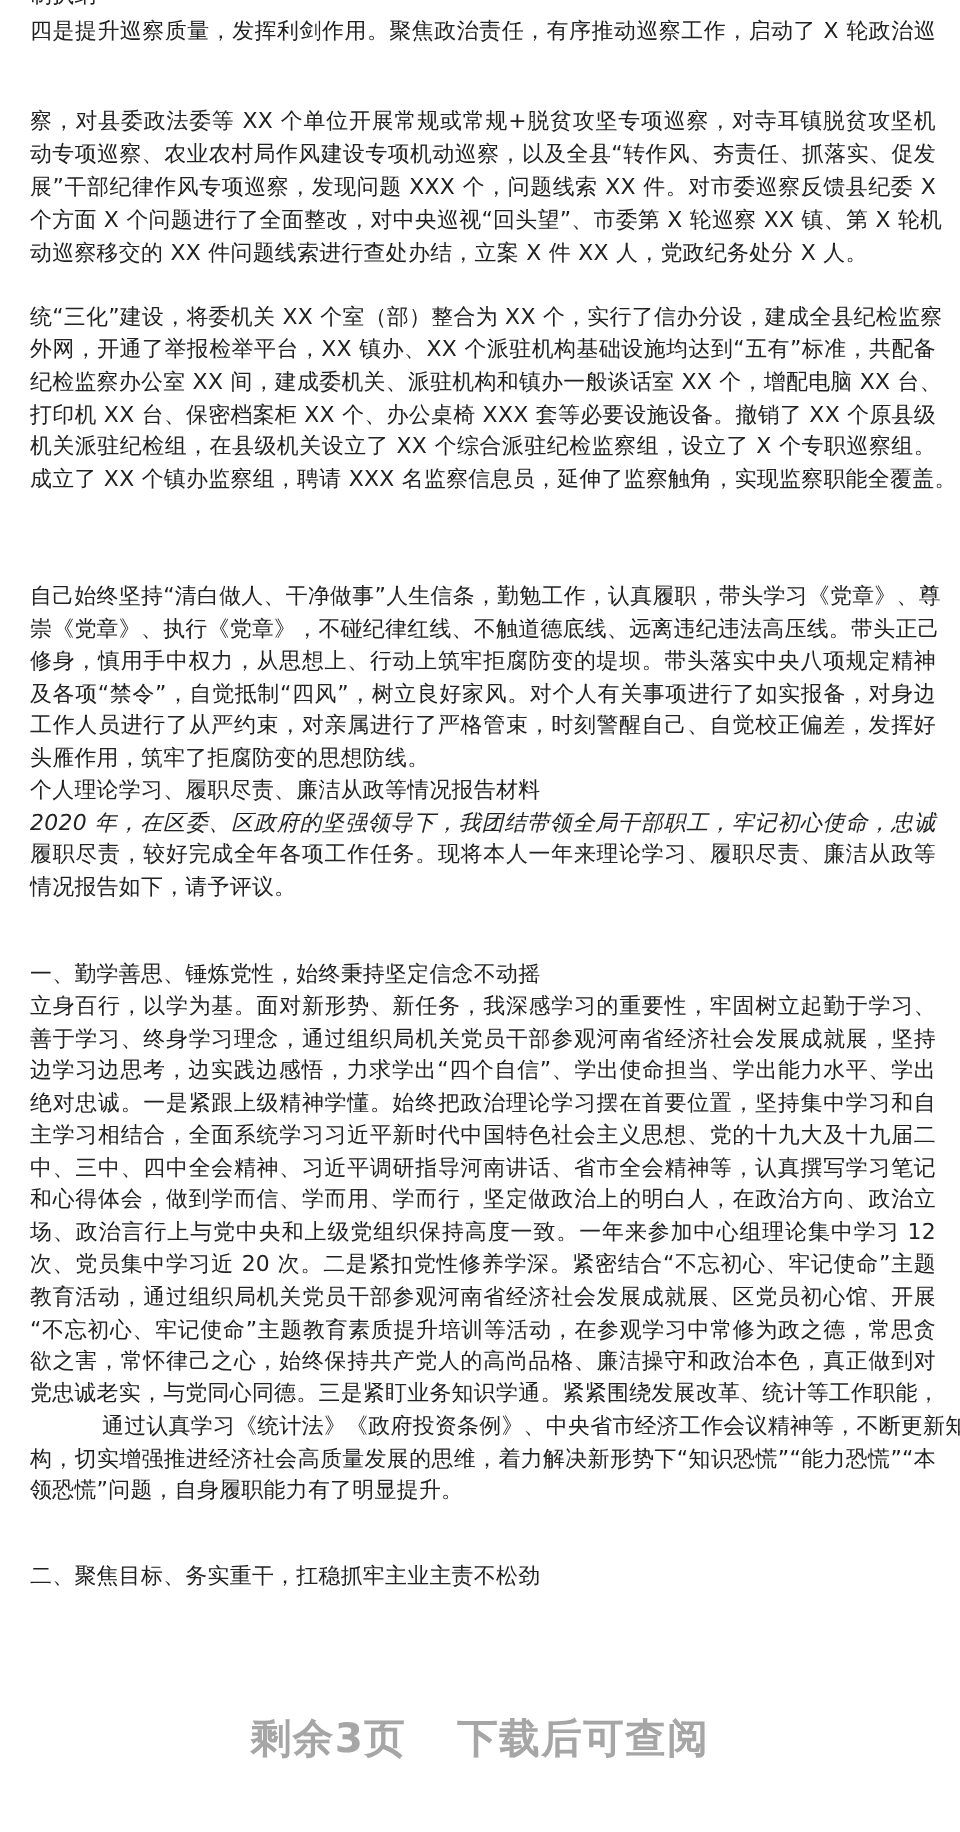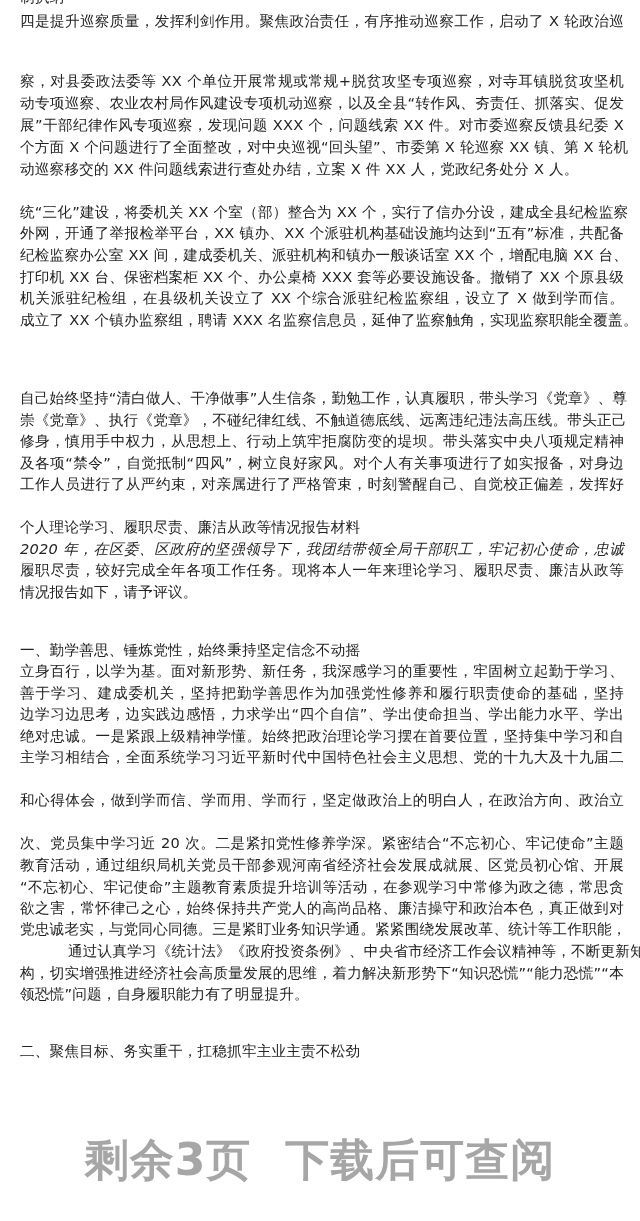--- a/index.html
+++ b/index.html
@@ -4,57 +4,60 @@
 <style>
   html, body { margin:0; padding:0; }
   body { width:640px; height:1221px; background:#ffffff; position:relative; overflow:hidden;
          font-family: "DejaVu Sans", "Liberation Sans", sans-serif; color:#1f1f1f; }
   .doc { position:absolute; left:0; top:0; width:640px; height:1221px; }
   .ln { position:absolute; left:20px; width:604px; font-size:14.6px; line-height:20px; white-space:nowrap;
         letter-spacing:0.2px; color:#222; }
   .ln.just { text-align:justify; text-align-last:justify; }
   .partial { top:-13px; }
   .watermark { position:absolute; left:0; width:640px; top:1138px; text-align:center;
-               font-size:44px; font-weight:bold; color:#a6a6a6; letter-spacing:1px; line-height:44px; }
+               font-size:27px; font-weight:bold; color:#a6a6a6; letter-spacing:1px; line-height:44px; }
   .watermark span { display:inline-block; }
   .watermark .gap { width:34px; }
 </style>
 </head>
 <body>
 
 <div class="doc" id="doc">
   <div class="ln partial">制执纳</div>
 <div class="ln just" style="top: 11px;">四是提升巡察质量，发挥利剑作用。聚焦政治责任，有序推动巡察工作，启动了 X 轮政治巡</div>
     <div class="ln just" style="top: 71px;">察，对县委政法委等 XX 个单位开展常规或常规+脱贫攻坚专项巡察，对寺耳镇脱贫攻坚机</div>
     <div class="ln just" style="top: 93px;">动专项巡察、农业农村局作风建设专项机动巡察，以及全县“转作风、夯责任、抓落实、促发</div>
     <div class="ln just" style="top: 115px;">展”干部纪律作风专项巡察，发现问题 XXX 个，问题线索 XX 件。对市委巡察反馈县纪委 X</div>
     <div class="ln just" style="top: 137px;">个方面 X 个问题进行了全面整改，对中央巡视“回头望”、市委第 X 轮巡察 XX 镇、第 X 轮机</div>
     <div class="ln" style="top: 159px;">动巡察移交的 XX 件问题线索进行查处办结，立案 X 件 XX 人，党政纪务处分 X 人。</div>
     <div class="ln just" style="top: 202px;">统“三化”建设，将委机关 XX 个室（部）整合为 XX 个，实行了信办分设，建成全县纪检监察</div>
     <div class="ln just" style="top: 223px;">外网，开通了举报检举平台，XX 镇办、XX 个派驻机构基础设施均达到“五有”标准，共配备</div>
     <div class="ln just" style="top: 245px;">纪检监察办公室 XX 间，建成委机关、派驻机构和镇办一般谈话室 XX 个，增配电脑 XX 台、</div>
     <div class="ln just" style="top: 267px;">打印机 XX 台、保密档案柜 XX 个、办公桌椅 XXX 套等必要设施设备。撤销了 XX 个原县级</div>
-    <div class="ln just" style="top: 288px;">机关派驻纪检组，在县级机关设立了 XX 个综合派驻纪检监察组，设立了 X 做到学而信。</div>
+    <div class="ln just" style="top: 288px;">机关派驻纪检组，在县级机关设立了 XX 个综合派驻纪检监察组，设立了 X 个专职巡察组。</div>
     <div class="ln just" style="top: 310px;">成立了 XX 个镇办监察组，聘请 XXX 名监察信息员，延伸了监察触角，实现监察职能全覆盖。</div>
     <div class="ln just" style="top: 388px;">自己始终坚持“清白做人、干净做事”人生信条，勤勉工作，认真履职，带头学习《党章》、尊</div>
     <div class="ln just" style="top: 410px;">崇《党章》、执行《党章》，不碰纪律红线、不触道德底线、远离违纪违法高压线。带头正己</div>
     <div class="ln just" style="top: 431px;">修身，慎用手中权力，从思想上、行动上筑牢拒腐防变的堤坝。带头落实中央八项规定精神</div>
     <div class="ln just" style="top: 453px;">及各项“禁令”，自觉抵制“四风”，树立良好家风。对个人有关事项进行了如实报备，对身边</div>
     <div class="ln just" style="top: 474px;">工作人员进行了从严约束，对亲属进行了严格管束，时刻警醒自己、自觉校正偏差，发挥好</div>
+    <div class="ln" style="top: 496px;">头雁作用，筑牢了拒腐防变的思想防线。</div>
     <div class="ln" style="top: 517px;">个人理论学习、履职尽责、廉洁从政等情况报告材料</div>
     <div class="ln just" style="top: 539px; font-style: italic;">2020 年，在区委、区政府的坚强领导下，我团结带领全局干部职工，牢记初心使命，忠诚</div>
     <div class="ln just" style="top: 560px;">履职尽责，较好完成全年各项工作任务。现将本人一年来理论学习、履职尽责、廉洁从政等</div>
     <div class="ln" style="top: 582px;">情况报告如下，请予评议。</div>
     <div class="ln" style="top: 640px;">一、勤学善思、锤炼党性，始终秉持坚定信念不动摇</div>
     <div class="ln just" style="top: 661px;">立身百行，以学为基。面对新形势、新任务，我深感学习的重要性，牢固树立起勤于学习、</div>
-    <div class="ln just" style="top: 683px;">善于学习、建成委机关，坚持把勤学善思作为加强党性修养和履行职责使命的基础，坚持</div>
+    <div class="ln just" style="top: 683px;">善于学习、终身学习理念，通过组织局机关党员干部参观河南省经济社会发展成就展，坚持</div>
     <div class="ln just" style="top: 704px;">边学习边思考，边实践边感悟，力求学出“四个自信”、学出使命担当、学出能力水平、学出</div>
     <div class="ln just" style="top: 747px;">主学习相结合，全面系统学习习近平新时代中国特色社会主义思想、党的十九大及十九届二</div>
     <div class="ln just" style="top: 726px;">绝对忠诚。一是紧跟上级精神学懂。始终把政治理论学习摆在首要位置，坚持集中学习和自</div>
+    <div class="ln just" style="top: 769px;">中、三中、四中全会精神、习近平调研指导河南讲话、省市全会精神等，认真撰写学习笔记</div>
     <div class="ln just" style="top: 790px;">和心得体会，做到学而信、学而用、学而行，坚定做政治上的明白人，在政治方向、政治立</div>
+    <div class="ln just" style="top: 812px;">场、政治言行上与党中央和上级党组织保持高度一致。一年来参加中心组理论集中学习 12</div>
     <div class="ln just" style="top: 833px;">次、党员集中学习近 20 次。二是紧扣党性修养学深。紧密结合“不忘初心、牢记使命”主题</div>
     <div class="ln just" style="top: 855px;">教育活动，通过组织局机关党员干部参观河南省经济社会发展成就展、区党员初心馆、开展</div>
     <div class="ln just" style="top: 877px;">“不忘初心、牢记使命”主题教育素质提升培训等活动，在参观学习中常修为政之德，常思贪</div>
     <div class="ln just" style="top: 898px;">欲之害，常怀律己之心，始终保持共产党人的高尚品格、廉洁操守和政治本色，真正做到对</div>
     <div class="ln just" style="top: 920px; font-family: Liberation Mono, monospace;">党忠诚老实，与党同心同德。三是紧盯业务知识学通。紧紧围绕发展改革、统计等工作职能，</div>
     <div class="ln just" style="top: 941px; margin-left: 48px;">通过认真学习《统计法》《政府投资条例》、中央省市经济工作会议精神等，不断更新知识结</div>
     <div class="ln just" style="top: 963px;">构，切实增强推进经济社会高质量发展的思维，着力解决新形势下“知识恐慌”“能力恐慌”“本</div>
     <div class="ln" style="top: 984px;">领恐慌”问题，自身履职能力有了明显提升。</div>
     <div class="ln" style="top: 1041px;">二、聚焦目标、务实重干，扛稳抓牢主业主责不松劲</div>
   </div>

